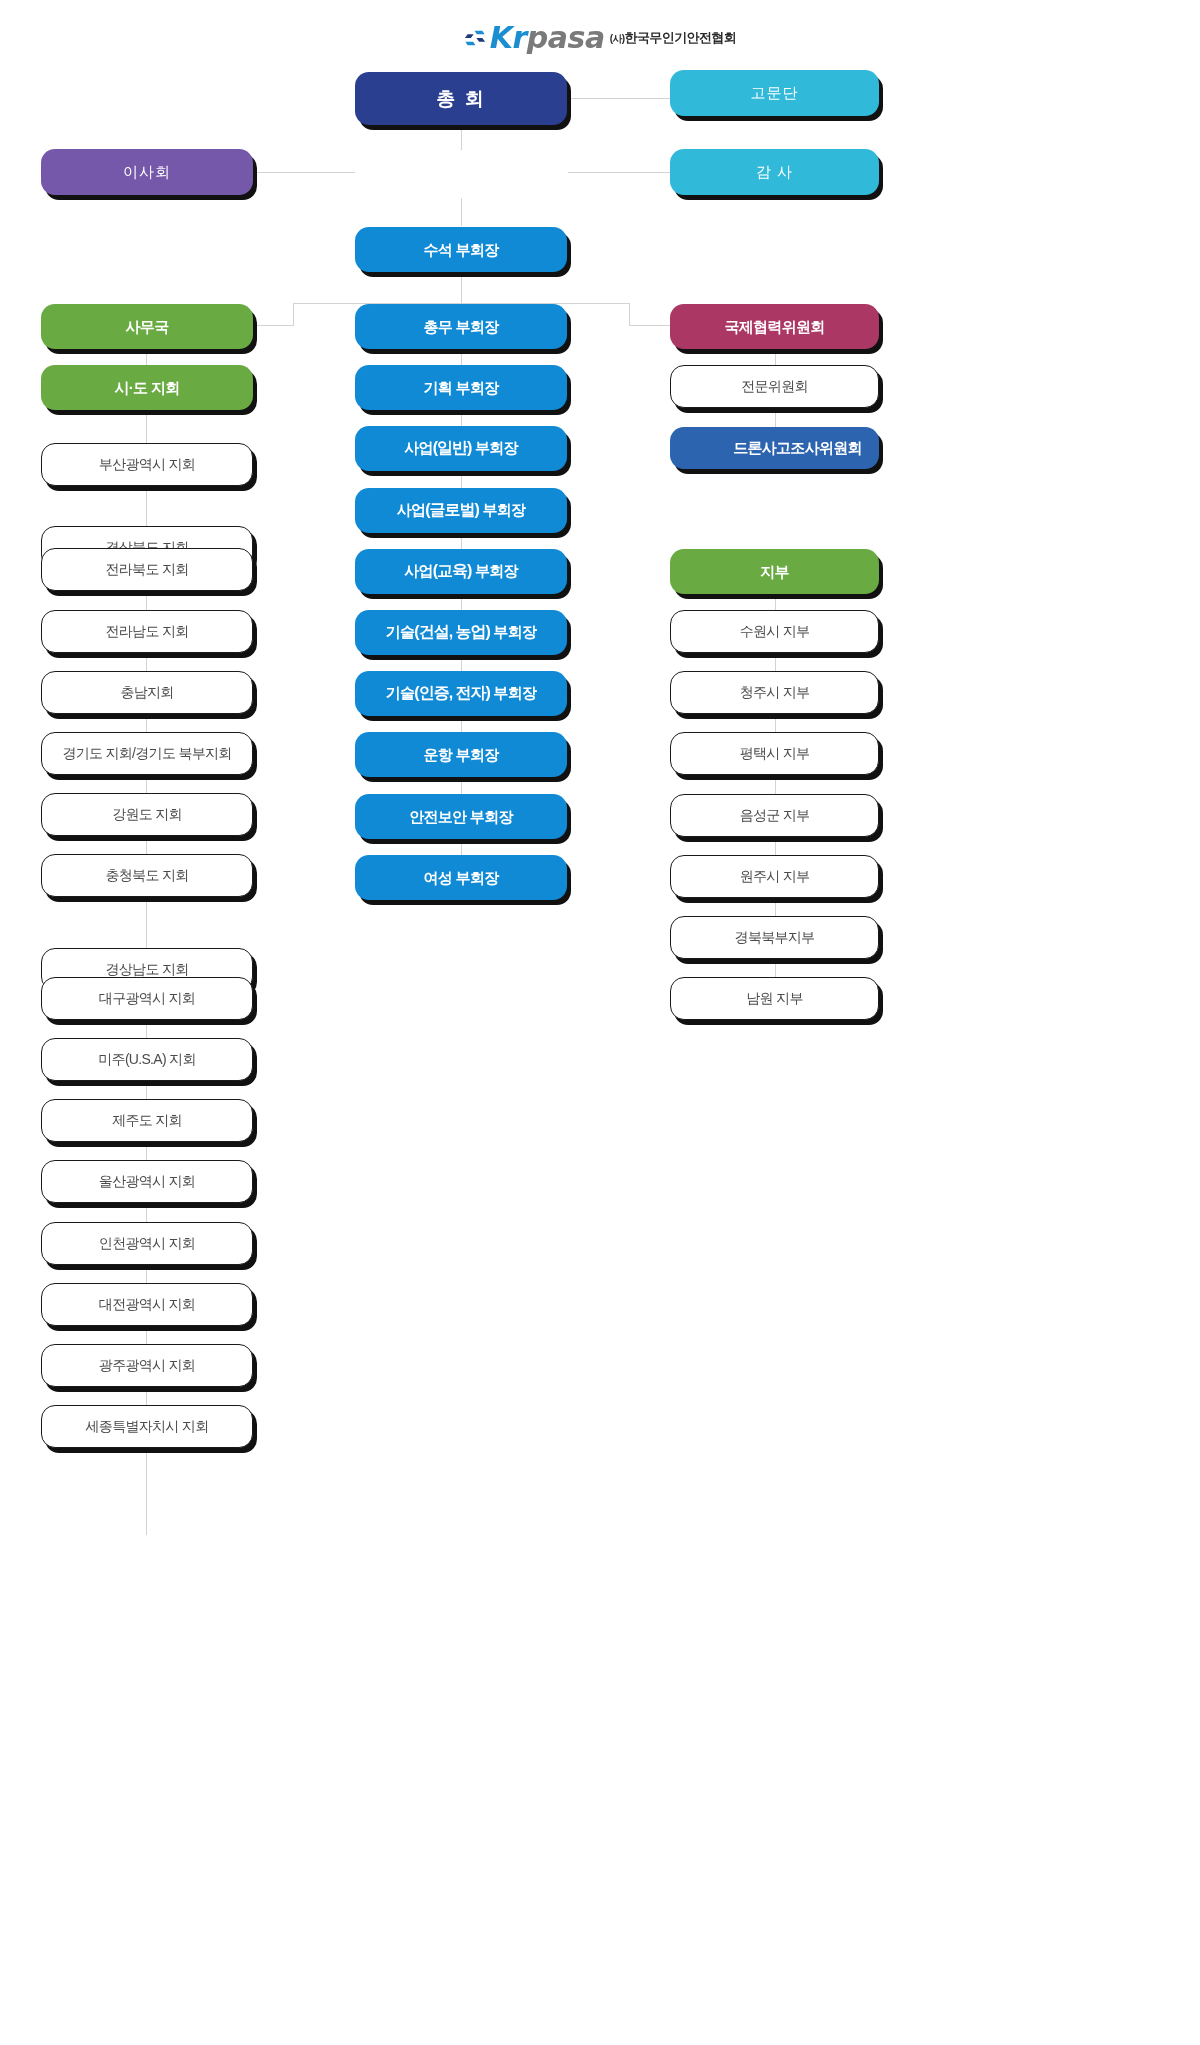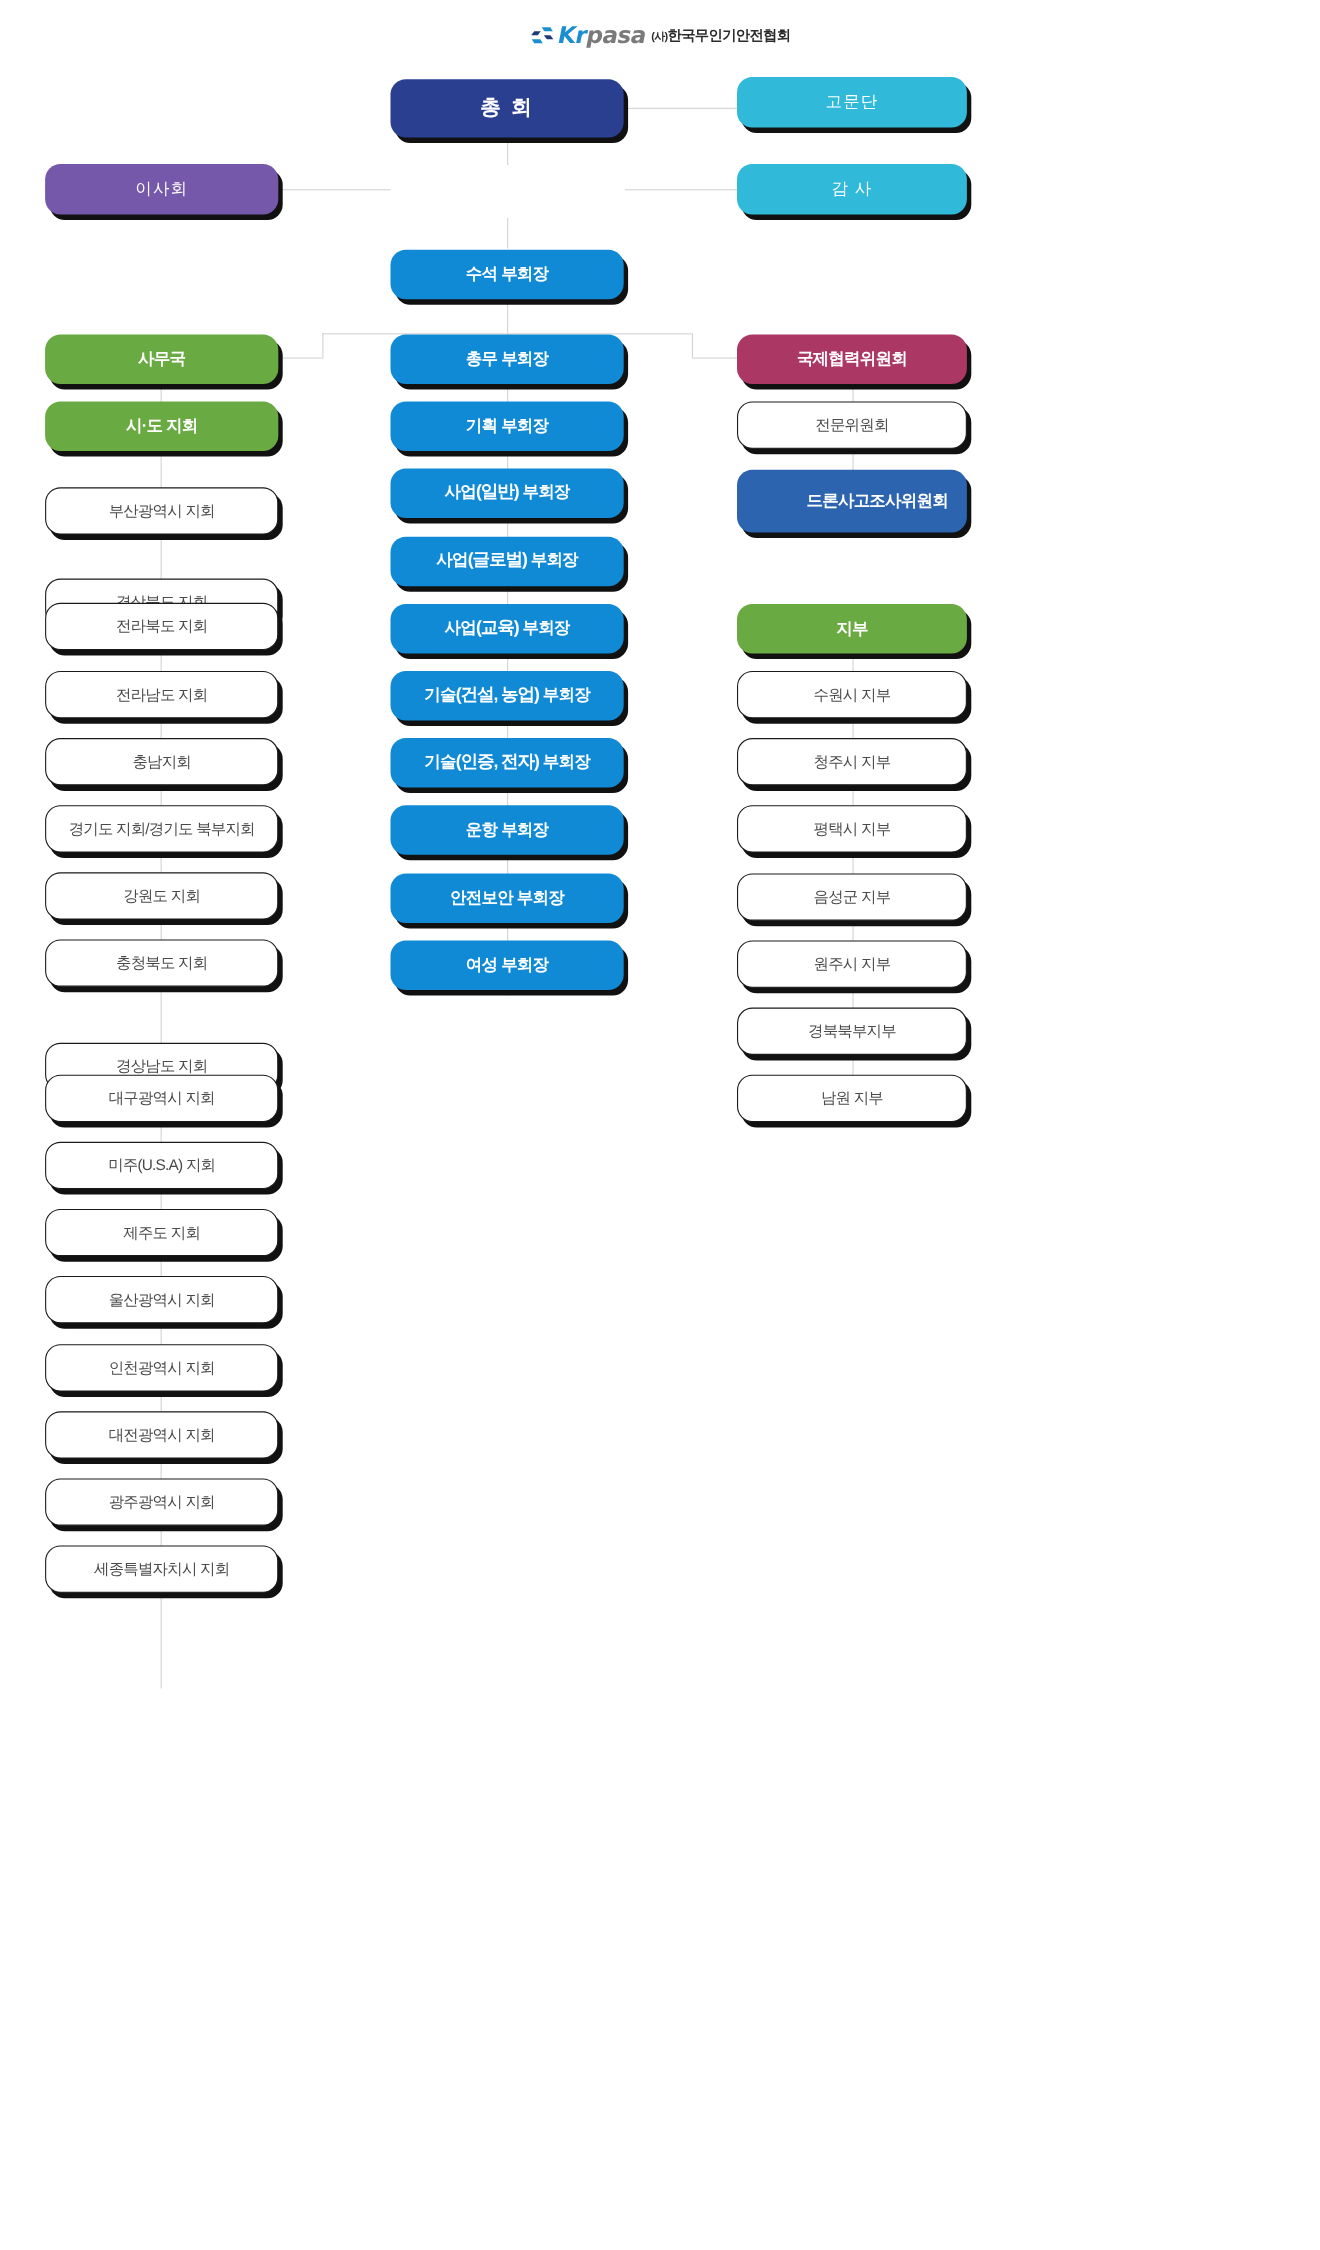--- a/index.html
+++ b/index.html
@@ -34,21 +34,21 @@
     display: inline-block;
     vertical-align: middle;
     width: 22px;
     height: 22px;
     margin-right: 4px;
   }
   .logo-word {
     display: inline-block;
     vertical-align: middle;
     font-family: "DejaVu Sans", sans-serif;
-    font-size: 21px;
+    font-size: 30px;
     font-weight: bold;
     font-style: italic;
     letter-spacing: -0.5px;
     color: #7a7a7a;
   }
   .logo-word .accent { color: #1b8ed2; }
   .logo-sub {
     display: inline-block;
     vertical-align: middle;
     font-size: 13px;
@@ -269,21 +269,21 @@
     </div>
 
   <div class="node v-crimson" style="left:670px; top:304px; width:209px; height:45px;">
     <span>국제협력위원회</span>
   </div>
 
   <div class="node v-white" style="left:670px; top:365px; width:209px; height:43px;">
     <span>전문위원회</span>
   </div>
 
-  <div class="node v-royal" style="left:670px; top:427px; width:209px; height:57px;padding-left:46px;">
+  <div class="node v-royal" style="left:670px; top:427px; width:209px; height:42px;padding-left:46px;">
     <span>드론사고조사위원회</span>
   </div>
 
   <div class="node v-green" style="left:670px; top:549px; width:209px; height:45px;">
     <span>지부</span>
   </div>
 
   <div id="chapter-list">
       <div class="node v-white" style="left: 670px; top: 610px; width: 209px; height: 43px;">
         <span>수원시 지부</span>

